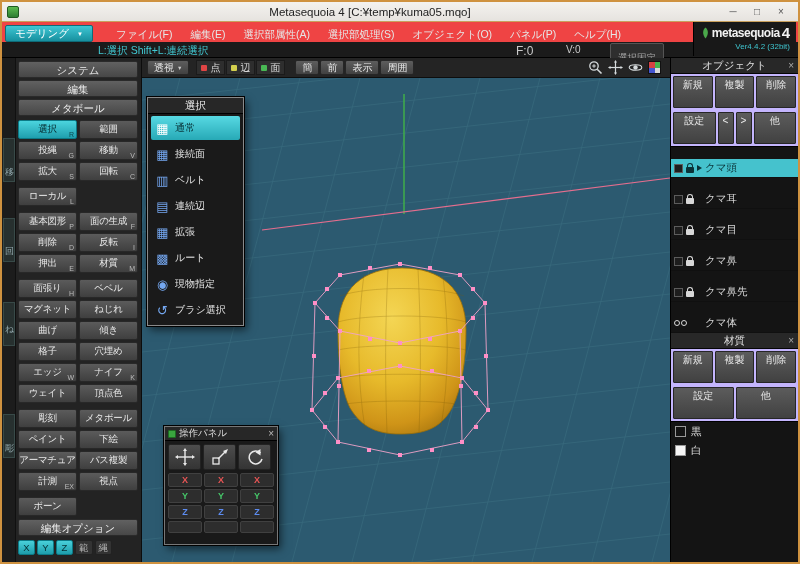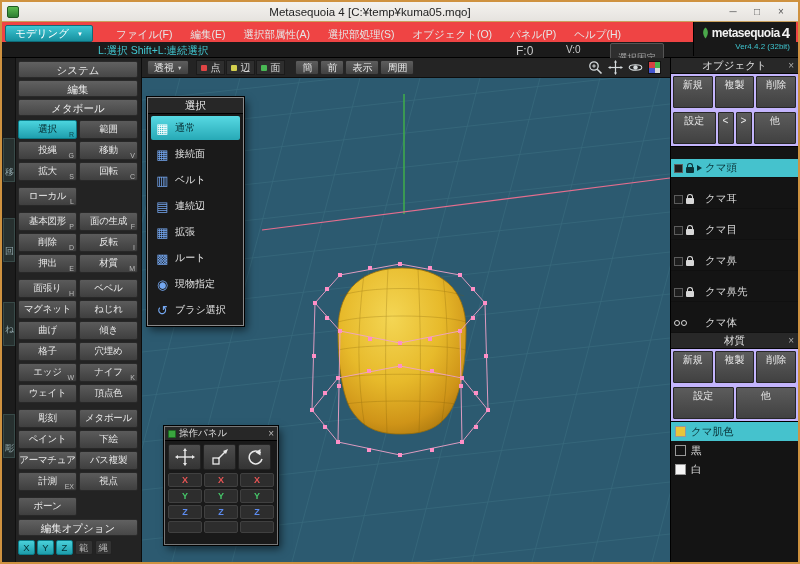--- a/index.html
+++ b/index.html
@@ -750,24 +750,20 @@
       <div class="sbtn">新規</div>
           <div class="sbtn">複製</div>
           <div class="sbtn">削除</div>
         </div>
       <div class="btn-row">
         <div class="sbtn">設定</div>
         <div class="sbtn">他</div>
       </div>
       <div class="mat-list">
 
-          <div class="mat-row selected">
-            <span class="swatch" style="background: rgb(233, 197, 58);"></span>
-            <span>クマ肌色</span>
-          </div>
 
           <div class="mat-row">
             <span class="swatch" style="background: rgb(20, 20, 20);"></span>
             <span>黒</span>
           </div>
 
           <div class="mat-row">
             <span class="swatch" style="background: rgb(245, 245, 245);"></span>
             <span>白</span>
           </div>

